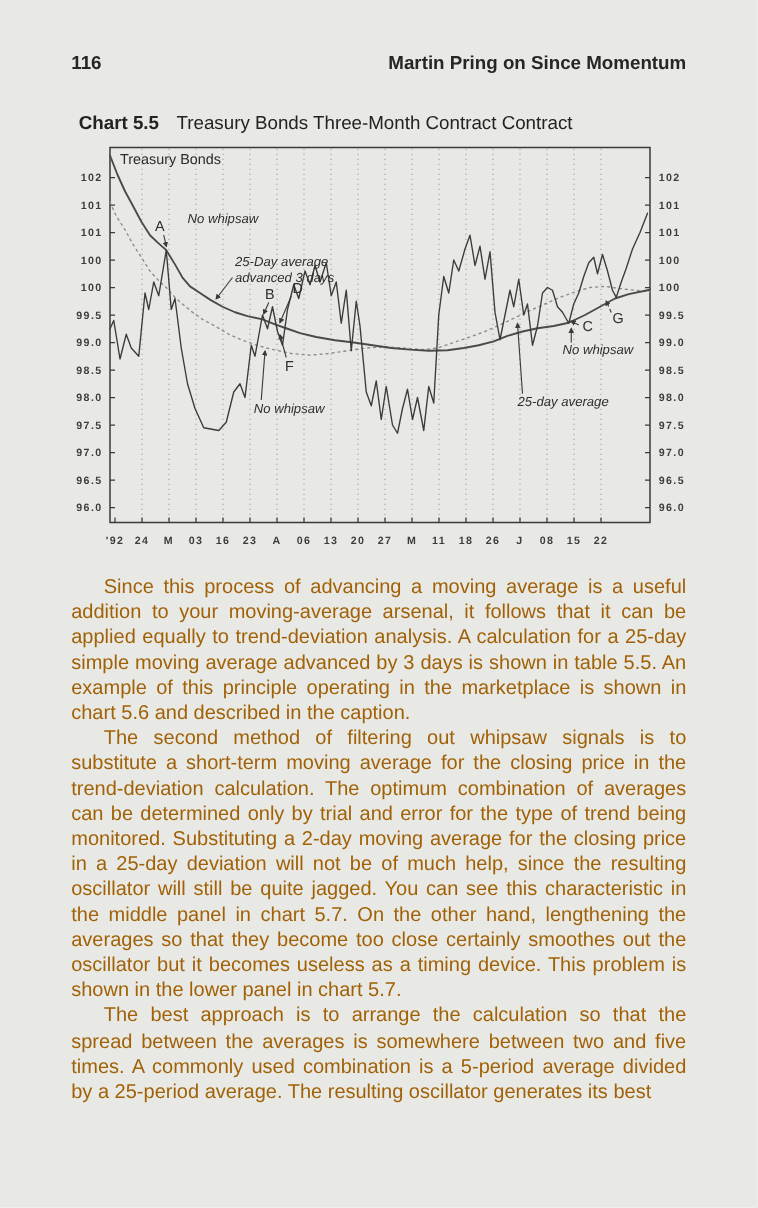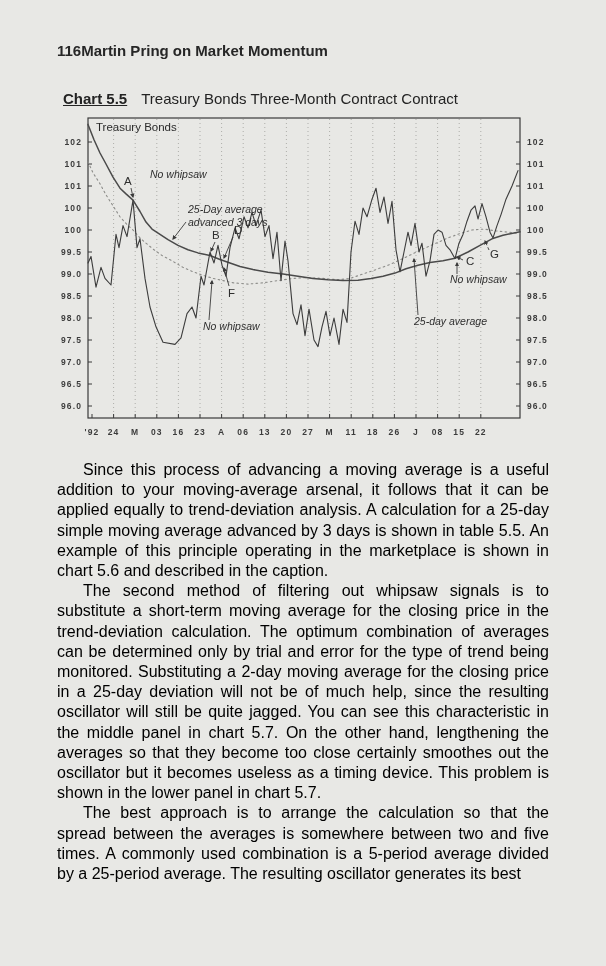--- a/index.html
+++ b/index.html
@@ -6,49 +6,49 @@
   .page{
     position:relative;
     width:606px;height:966px;
     background:#e8e8e5;
     font-family:"Liberation Sans",sans-serif;
     color:#1e1e1e;
     overflow:hidden;
   }
   .header{
     position:absolute;left:57px;right:57px;top:42px;
-    display:flex;align-items:baseline;
+    display:flex;justify-content:space-between;align-items:baseline;
     font-size:15px;font-weight:700;color:#262626;
   }
   .figure-caption{
     position:absolute;left:63px;top:90px;right:40px;
     font-size:15px;color:#232323;white-space:nowrap;
   }
-  .figure-caption .fig-label{font-weight:700;margin-right:14px;text-decoration:underline;}
+  .figure-caption .fig-label{font-weight:700;margin-right:14px;}
   .chart-wrap{position:absolute;left:54px;top:114px;}
   svg text{user-select:none;}
   .tick{font:700 8.5px "Liberation Sans",sans-serif;letter-spacing:1.1px;fill:#3c3c3c;}
   .ann{font:400 10.5px "Liberation Sans",sans-serif;fill:#2e2e2e;}
   .ann.i{font-style:italic;}
   .ann.letter{font-size:11.5px;}
   .panel-label{font:400 11.5px "Liberation Sans",sans-serif;fill:#2a2a2a;}
   .body-text{
     position:absolute;left:57px;top:460px;width:492px;
-    font-size:16px;line-height:20.2px;text-align:justify;color:#000000;
+    font-size:16px;line-height:20.2px;text-align:justify;color:#a16207;
   }
   .body-text p{margin:0;text-indent:26px;}
 </style>
 </head>
 <body>
 
 <div class="page">
 
   <div class="header">
     <span>116</span>
-    <span>Martin Pring on Market Momentum</span>
+    <span>Martin Pring on Since Momentum</span>
   </div>
 
   <div class="figure-caption">
     <span class="fig-label">Chart 5.5</span><span class="fig-title">Treasury Bonds Three-Month Contract Contract</span>
   </div>
 
   <div class="chart-wrap">
     <svg id="chart" width="500" height="332" viewBox="0 0 500 332">
         <defs>
           <marker id="arr" viewBox="0 0 8 8" refX="6" refY="4" markerWidth="5" markerHeight="5" orient="auto">

